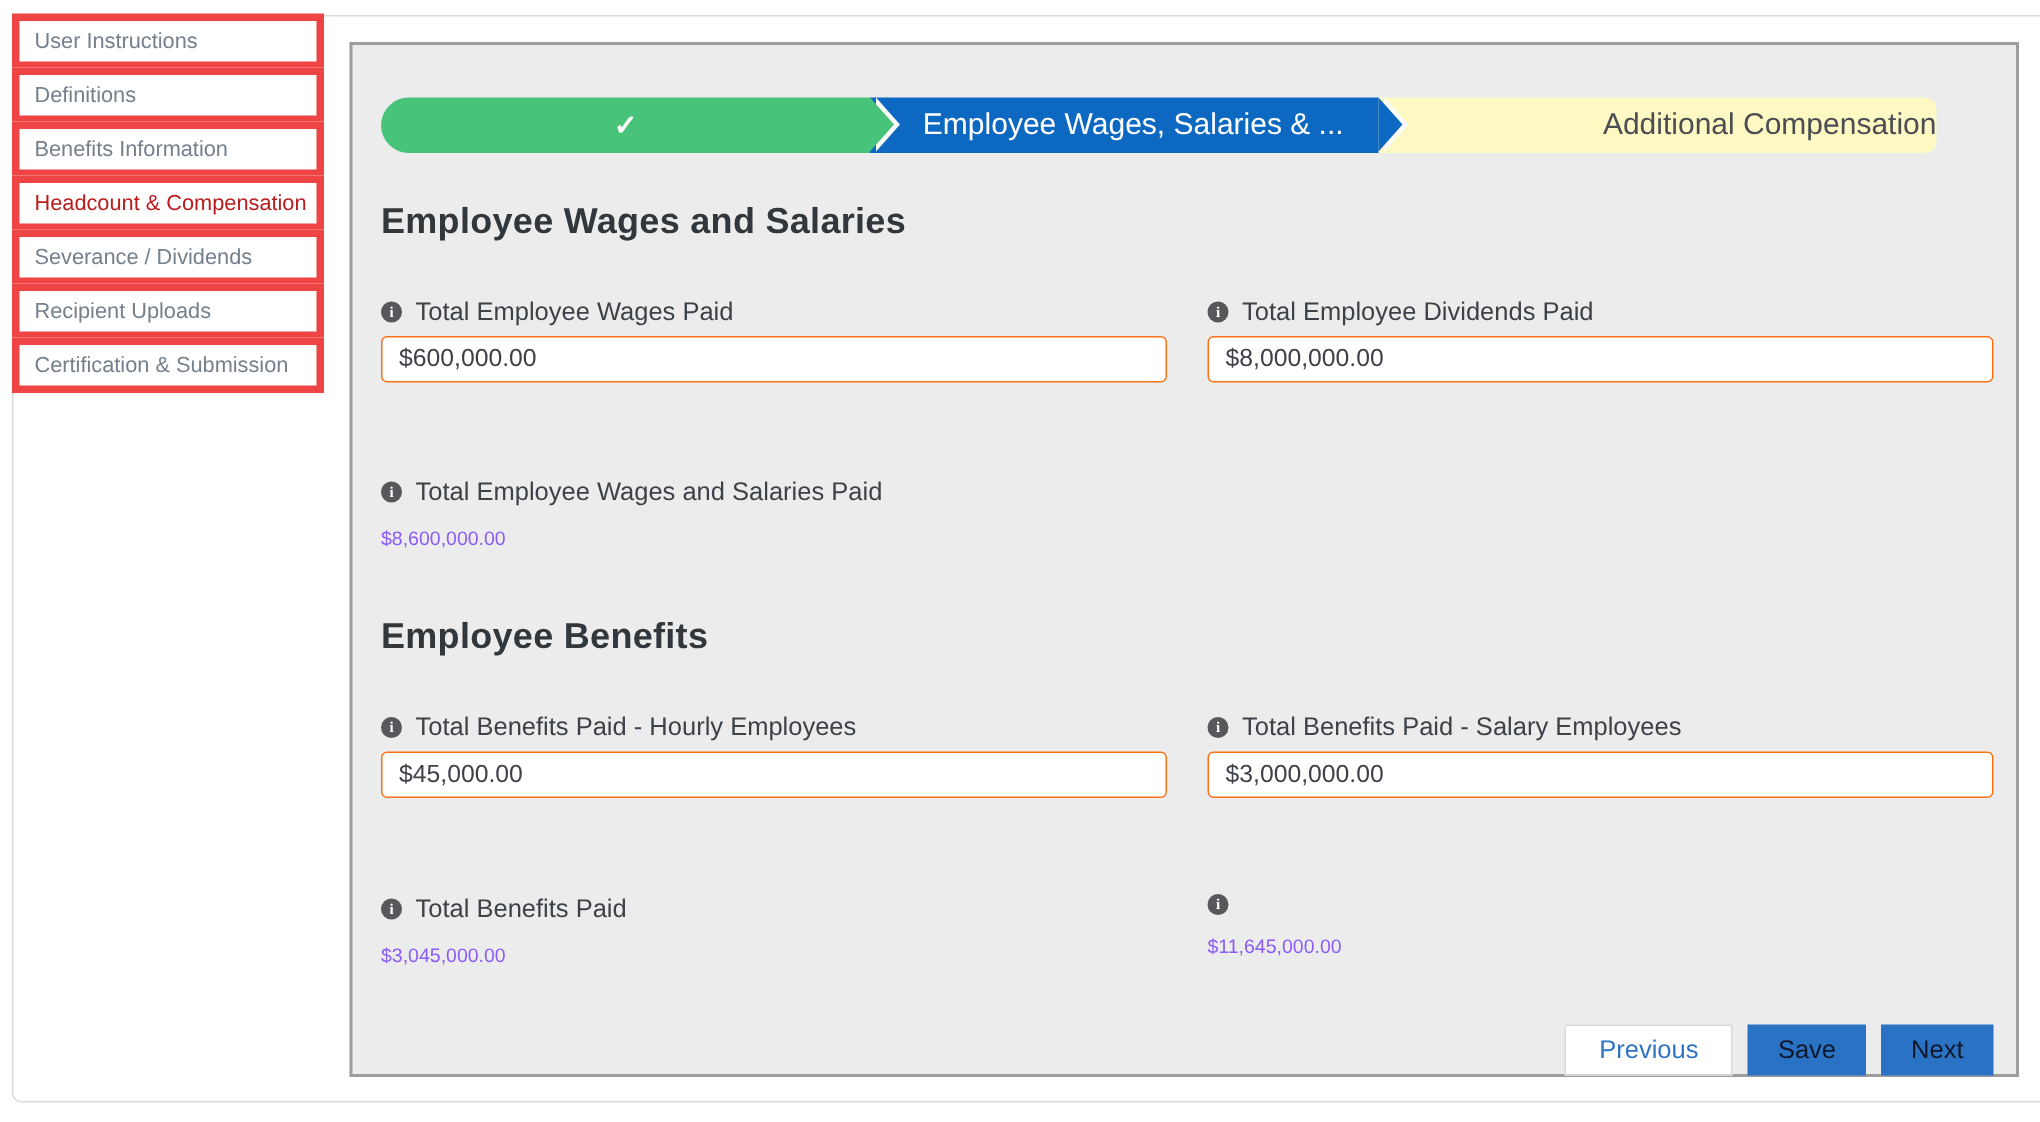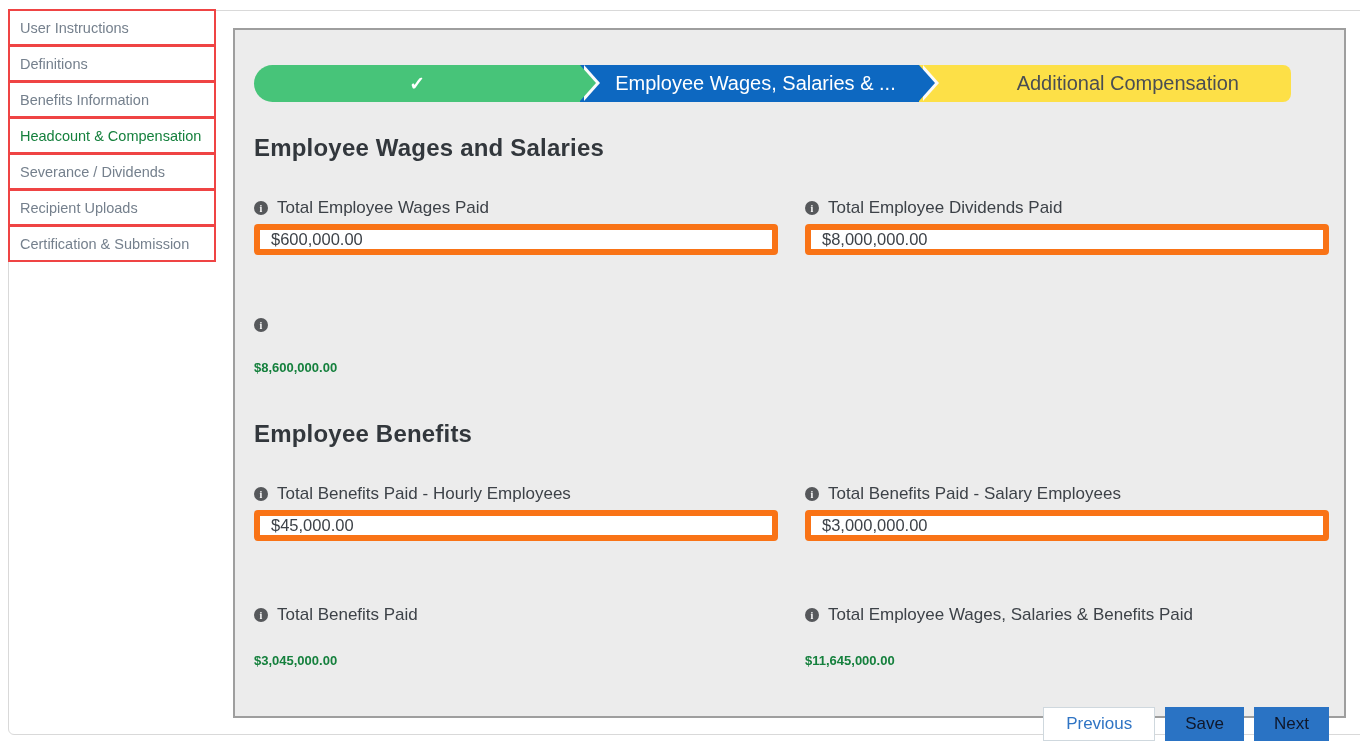--- a/index.html
+++ b/index.html
@@ -11,25 +11,25 @@
 
   
   .page-container {
     position:absolute; left:8px; top:10px; width:1360px; height:725px;
     background:#ffffff; border:1px solid #d9d9d9; border-radius:0 0 0 6px;
   }
 
   
   .sidebar { position:absolute; left:-1px; top:-1px; width:208px; }
   .nav-item {
-    height:37px; background:#ffffff; border:2px solid #ef4444;
+    height:37px; background:#ffffff; border:5px solid #ef4444;
     margin-top:-1px; display:flex; align-items:center; padding-left:10px;
     font-size:14.5px; color:#75808d; cursor:pointer;
   }
-  .nav-item.active { color:#15803d; }
+  .nav-item.active { color:#b91c1c; }
 
   
   .main-panel {
     position:absolute; left:224px; top:17px; width:1113px; height:690px;
     border:2px solid #9e9e9e; background:#ececec;
   }
   .panel-inner { padding:0 15px 0 19px; height:100%; }
 
   
   .stepper {
@@ -45,22 +45,22 @@
     border-top:18.5px solid transparent; border-bottom:18.5px solid transparent;
   }
   .step .chev-sep { right:-20px; border-left:16px solid #fbfbfb; }
   .step .chev    { right:-16px; border-left-width:16px; border-left-style:solid; }
   .step-complete { background:#47c479; border-radius:18.5px 0 0 18.5px; z-index:3; }
   .step-complete .chev { border-left-color:#47c479; }
   .step-complete .check-icon { color:#ffffff; font-size:19px; font-weight:bold; }
   .step-active { background:#0d68c1; color:#ffffff; z-index:2; padding-left:12px; }
   .step-active .chev { border-left-color:#0d68c1; }
   .step-upcoming {
-    background:#fde047; color:#4a4e53; border-radius:0 8px 8px 0;
-    z-index:1; padding-left:46px;
+    background:#fef9c3; color:#4a4e53; border-radius:0 8px 8px 0;
+    z-index:1; padding-left:46px;justify-content:flex-end;
   }
 
   
   .section-heading {
     font-size:24px; font-weight:700; color:#32373c; letter-spacing:.2px;
   }
   .heading-1 { margin-top:32px; }
   .heading-2 { margin-top:45px; }
 
   .fields-row { margin-top:36px; display:flex; gap:27px; }
@@ -68,28 +68,28 @@
 
   .field-label { display:flex; align-items:center; font-size:17px; color:#3d4248; }
   .info-icon {
     width:14px; height:14px; border-radius:50%; background:#56585b; color:#ffffff;
     font-size:10px; font-weight:bold; font-family:"Liberation Serif", serif;
     display:inline-flex; align-items:center; justify-content:center;
     margin-right:9px; flex:0 0 auto; cursor:pointer;
   }
   .text-input {
     margin-top:6px; width:100%; height:31px; background:#ffffff;
-    border:6px solid #f97316; border-radius:4px; padding:0 11px;
+    border:1px solid #f97316; border-radius:4px; padding:0 11px;
     font-size:16.5px; color:#3d4248; font-family:"Liberation Sans", sans-serif;
     outline:none;
   }
 
   .readonly-row-1 { margin-top:63px; }
   .readonly-row-2 { margin-top:64px; display:flex; gap:27px; }
-  .readonly-value { margin-top:28px; font-size:13px; color:#15803d;font-weight:bold; }
+  .readonly-value { margin-top:13px; font-size:13px; color:#8b5cf6; }
 
   
   .button-row {
     margin-top:39px; display:flex; justify-content:flex-end; gap:10px;
   }
   .btn {
     height:34px; border-radius:0; font-size:17px; cursor:pointer;
     font-family:"Liberation Sans", sans-serif; display:inline-flex;
     align-items:center; justify-content:center;
   }
@@ -164,20 +164,21 @@
             <span class="info-icon">i</span>
             <span>Total Employee Dividends Paid</span>
           </div>
           <input class="text-input" type="text" value="$8,000,000.00" style="">
         </div>
       </div>
 
       <div class="readonly-row-1">
         <div class="field-label">
           <span class="info-icon">i</span>
+          <span>Total Employee Wages and Salaries Paid</span>
         </div>
         <div class="readonly-value">$8,600,000.00</div>
       </div>
 
       <h2 class="section-heading heading-2">Employee Benefits</h2>
 
       <div class="fields-row">
         <div class="col">
           <div class="field-label">
             <span class="info-icon">i</span>
@@ -198,21 +199,20 @@
         <div class="col">
           <div class="field-label">
             <span class="info-icon">i</span>
             <span>Total Benefits Paid</span>
           </div>
           <div class="readonly-value">$3,045,000.00</div>
         </div>
         <div class="col">
           <div class="field-label">
             <span class="info-icon">i</span>
-            <span>Total Employee Wages, Salaries &amp; Benefits Paid</span>
           </div>
           <div class="readonly-value">$11,645,000.00</div>
         </div>
       </div>
 
       <div class="button-row">
         <button class="btn btn-secondary">Previous</button>
         <button class="btn btn-primary">Save</button>
         <button class="btn btn-primary">Next</button>
       </div>

